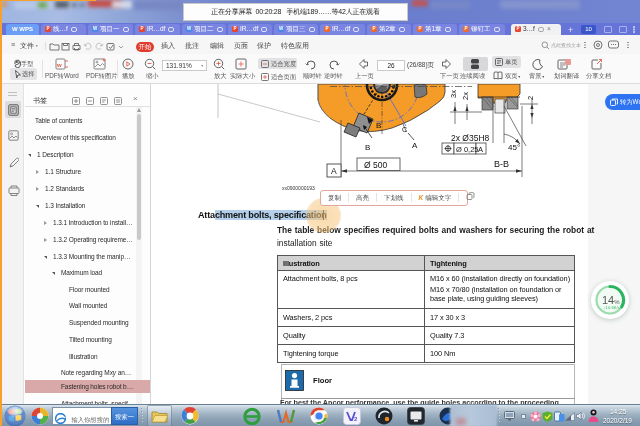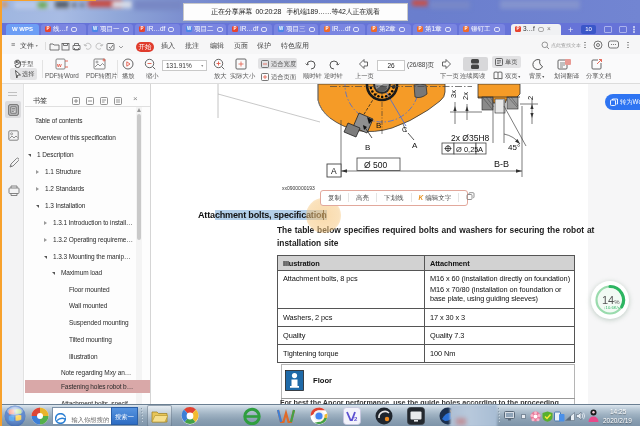--- a/index.html
+++ b/index.html
@@ -414,26 +414,26 @@
    <circle cx="296" cy="64.5" r="2.6" fill="none" stroke="#111" stroke-width="0.7"></circle>
    <path d="M296,61 v7 M292.5,64.5 h7" stroke="#111" stroke-width="0.7"></path>
    <text x="304" y="67.5" font-size="7.5" fill="#111">Ø 0,25</text>
    <text x="326" y="67.5" font-size="7.5" fill="#111">A</text>
    <text x="342" y="83" font-size="9" fill="#111">B-B</text>
   </svg>
   <div class="abs" style="left:130px;top:101px;font-size:5px;color:#333">xx0900000193</div>
   <div class="abs" style="left:46px;top:126px;font-size:9.1px;font-weight:bold;color:#111;letter-spacing:-0.2px;white-space:nowrap">Atta<span style="background:#b3cfe9">chment bolts, specification</span></div>
   <div class="abs" style="left:170.5px;top:126px;width:1px;height:10px;background:#222"></div>
   <div class="abs" style="left:125px;top:141px;font-size:8.4px;font-weight:bold;color:#222;word-spacing:0.5px;letter-spacing:0;white-space:nowrap">The table below specifies required bolts and washers for securing the robot at</div>
-  <div class="abs" style="left:125px;top:154px;font-size:8.4px;font-weight:bold;color:#222;word-spacing:0.5px;letter-spacing:0">installation site</div>
+  <div class="abs" style="left:125px;top:154px;font-size:8.4px;font-weight:normal;color:#222;word-spacing:0.5px;letter-spacing:0">installation site</div>
   <table class="abs" id="spectable" style="left:125px;top:171px">
    <tbody>
           <tr class="hd">
             <td style="width:146px">Illustration</td>
-            <td style="width:149px">Attachment</td>
+            <td style="width:149px">Tightening</td>
           </tr>
    <tr style="height:38px;vertical-align:top">
             <td style="padding-top:3px">Attachment bolts, 8 pcs</td>
             <td style="padding-top:3px">M16 x 60 (installation directly on foundation)<br><span style="display:inline-block;margin-top:2px">M16 x 70/80 (installation on foundation or base plate, using guiding sleeves)</span></td>
           </tr>
    <tr>
             <td>Washers, 2 pcs</td>
             <td>17 x 30 x 3</td>
           </tr>
    <tr>

